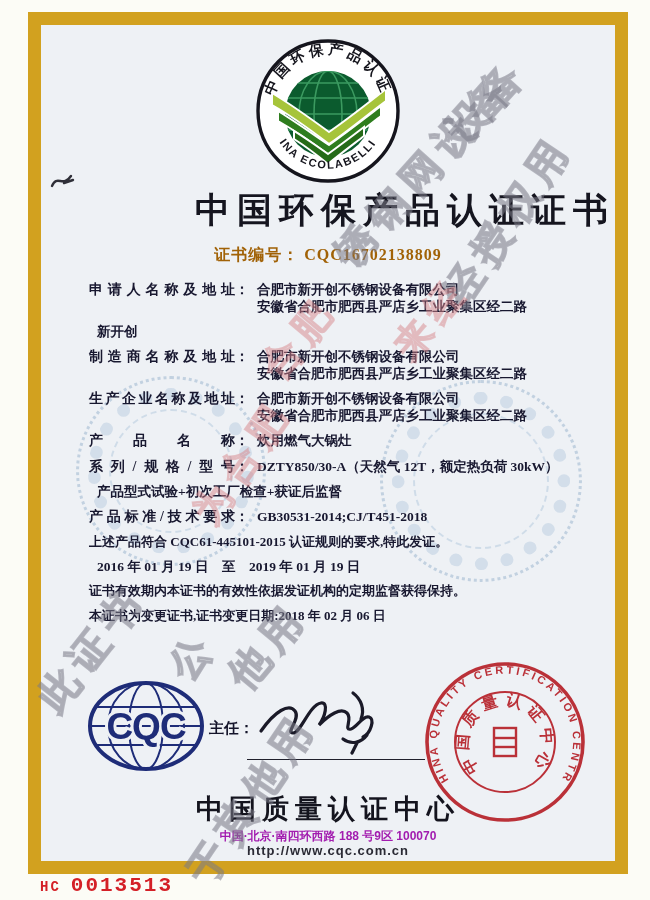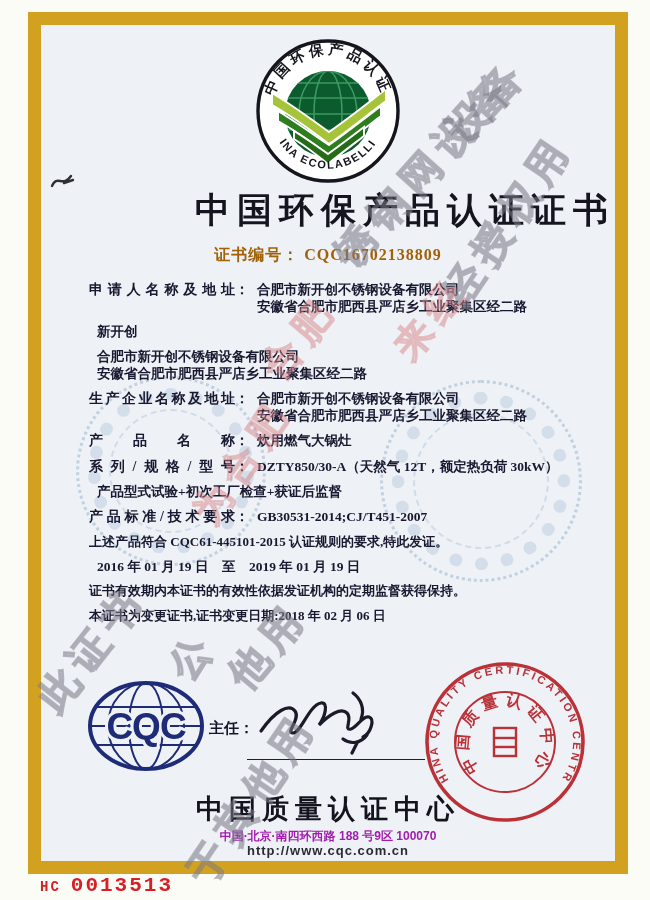--- a/index.html
+++ b/index.html
@@ -135,20 +135,21 @@
           </span>
   </div>
 
   <div class="row">
     <span class="val">
             <div>新开创</div>
           </span>
   </div>
 
   <div class="row">
+    <span class="lbl"><span class="lbl-name">制造商名称及地址</span><span class="lbl-colon">：</span></span>
     <span class="val">
             <div>合肥市新开创不锈钢设备有限公司</div>
             <div>安徽省合肥市肥西县严店乡工业聚集区经二路</div>
           </span>
   </div>
 
   <div class="row">
     <span class="lbl"><span class="lbl-name">生产企业名称及地址</span><span class="lbl-colon">：</span></span>
     <span class="val">
             <div>合肥市新开创不锈钢设备有限公司</div>
@@ -172,21 +173,21 @@
 
   <div class="row">
     <span class="val">
             <div>产品型式试验+初次工厂检查+获证后监督</div>
           </span>
   </div>
 
   <div class="row">
     <span class="lbl"><span class="lbl-name">产品标准/技术要求</span><span class="lbl-colon">：</span></span>
     <span class="val">
-            <div>GB30531-2014;CJ/T451-2007</div>
+            <div>GB30531-2014;CJ/T451-2018</div>
           </span>
   </div>
 
   <div class="row stmt">上述产品符合 CQC61-445101-2015 认证规则的要求,特此发证。</div>
 
   <div class="row">
     <span class="val">
             <div>2016 年 01 月 19 日　至　2019 年 01 月 19 日</div>
           </span>
   </div>

